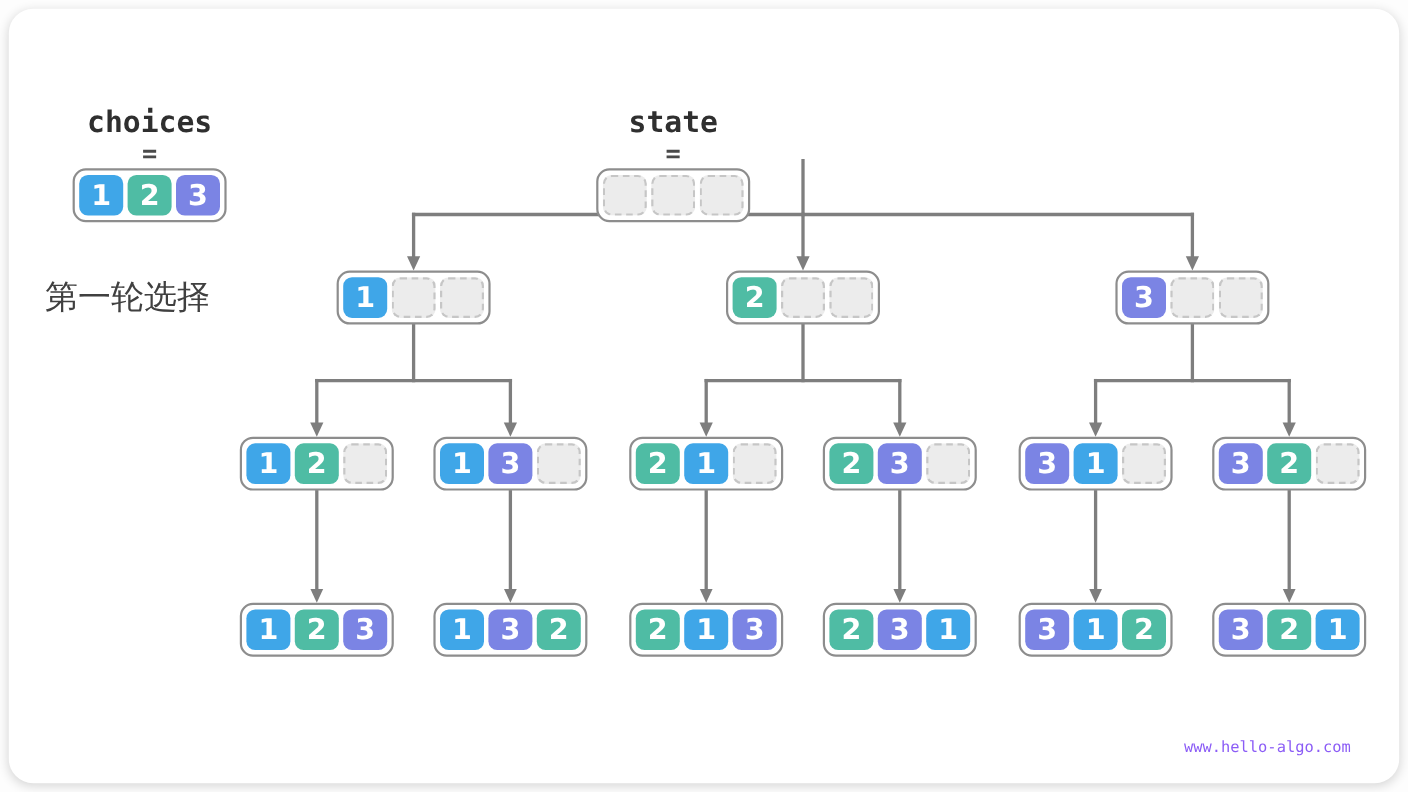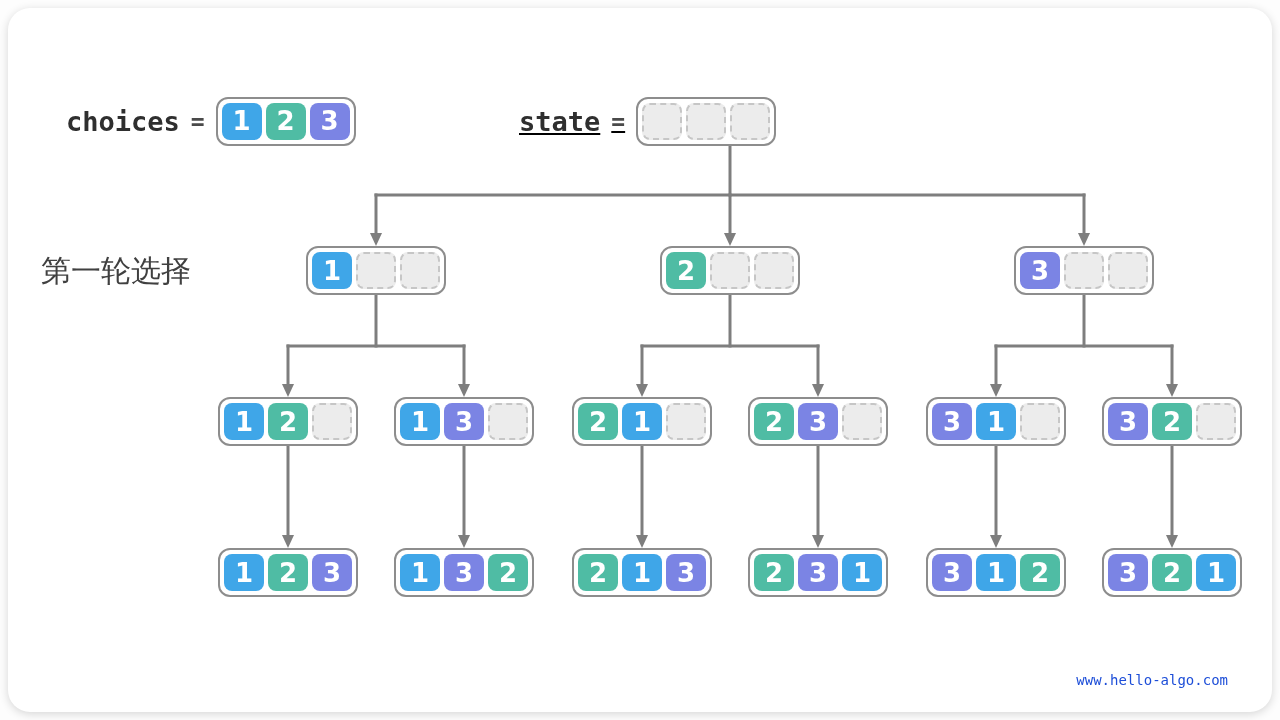--- a/index.html
+++ b/index.html
@@ -22,21 +22,21 @@
     box-shadow: 0 2px 10px rgba(0,0,0,0.16);
   }
   svg.arrow-layer {
     position: absolute; left: 0; top: 0;
     width: 1280px; height: 720px;
     pointer-events: none;
   }
   .code-group {
     position: absolute;
     top: 88px; height: 50px;
-    display: flex; align-items: center;
+    display: flex; align-items: center; flex-direction: column;
   }
   .code-label {
     font-family: "DejaVu Sans Mono", monospace;
     font-weight: bold;
     font-size: 27px;
     color: #2f2f2f;
   }
   .eq {
     font-family: "DejaVu Sans Mono", monospace;
     font-weight: bold;
@@ -75,21 +75,21 @@
     height: 50px;
     line-height: 50px;
     font-size: 30px;
     color: #404040;
   }
   .watermark {
     position: absolute;
     right: 44px; bottom: 24px;
     font-family: "DejaVu Sans Mono", monospace;
     font-size: 14px;
-    color: #1d4ed8;
+    color: #8b5cf6;
   }
 </style>
 </head>
 <body>
 
 <div class="stage">
   <div class="card">
 
     <svg class="arrow-layer" id="arrow-layer" viewBox="0 0 1280 720" xmlns="http://www.w3.org/2000/svg">
         <defs>
@@ -127,21 +127,21 @@
       <span class="eq">=</span>
       <span id="choices-slot">
           <div class="abox">
             <div class="cell" style="background: rgb(63, 166, 232);">1</div>
             <div class="cell" style="background: rgb(79, 188, 164);">2</div>
             <div class="cell" style="background: rgb(123, 132, 228);">3</div>
           </div>
         </span>
     </div>
 
-    <div class="code-group" style="left:511px;text-decoration:underline;">
+    <div class="code-group" style="left:534px;">
       <span class="code-label">state</span>
       <span class="eq">=</span>
       <span id="state-slot">
           <div class="abox">
             <div class="cell empty"></div>
             <div class="cell empty"></div>
             <div class="cell empty"></div>
           </div>
         </span>
     </div>

